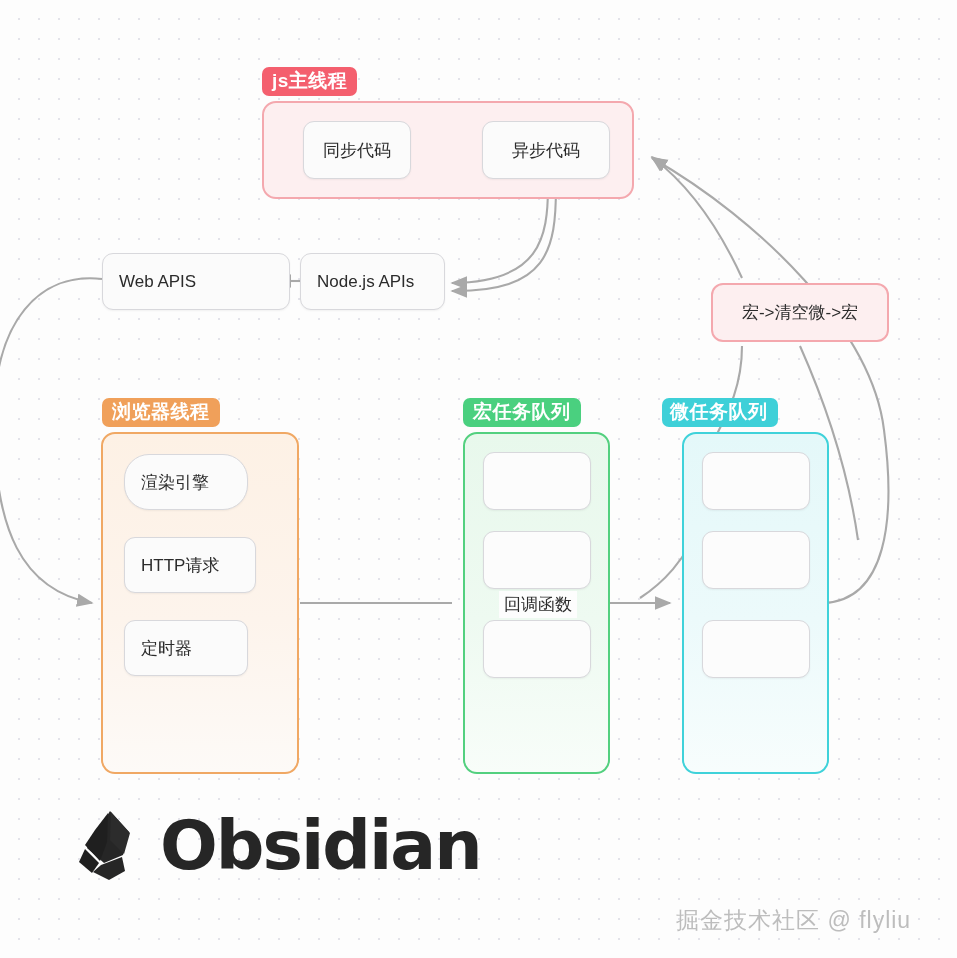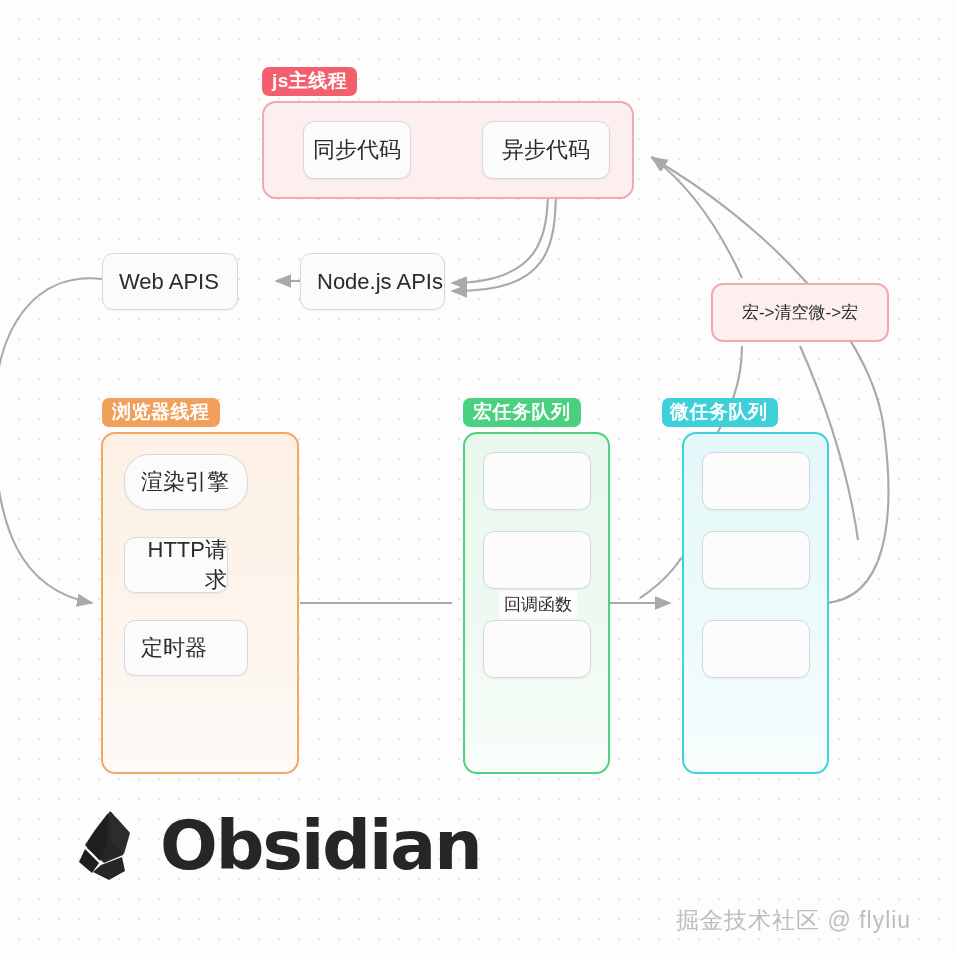--- a/index.html
+++ b/index.html
@@ -63,21 +63,21 @@
     position: absolute;
     box-sizing: border-box;
     background: #fbfbfb;
     border: 1px solid #d8d8dc;
     border-radius: 11px;
     box-shadow: 0 1px 2px rgba(0,0,0,0.05);
     display: flex;
     align-items: center;
     justify-content: center;
     color: #2b2b2b;
-    font-size: 22px;
+    font-size: 17px;
     z-index: 4;
   }
   .node.left-text {
     justify-content: flex-start;
     padding-left: 16px;
   }
   .node.empty { background: #fcfcfc; }
 
   .note {
     position: absolute;
@@ -169,41 +169,41 @@
   </div>
 
   <div class="node" style="left:303px; top:121px; width:108px; height:58px;">
     <span>同步代码</span>
   </div>
 
   <div class="node" style="left:482px; top:121px; width:128px; height:58px;">
     <span>异步代码</span>
   </div>
 
-  <div class="node left-text" style="left:102px; top:253px; width:136px; height:57px;">
+  <div class="node left-text" style="left:102px; top:253px; width:188px; height:57px;">
     <span>Web APIS</span>
   </div>
 
   <div class="node left-text" style="left:300px; top:253px; width:145px; height:57px;">
     <span>Node.js APIs</span>
   </div>
 
   <div class="note" style="left:678px; top:283px; width:178px; height:59px;margin-left:33px;">
     <span>宏-&gt;清空微-&gt;宏</span>
   </div>
 
   <div class="group-label lbl-brow" style="left:102px; top:398px;">浏览器线程</div>
 
   <div class="group grp-brow" style="left:101px; top:432px; width:198px; height:342px;">
   </div>
 
   <div class="node left-text" style="left:124px; top:454px; width:124px; height:56px;border-radius:25px;">
     <span>渲染引擎</span>
   </div>
-  <div class="node left-text" style="left:124px; top:537px; width:104px; height:56px;">
+  <div class="node left-text" style="left:124px; top:537px; width:132px; height:56px;">
     <span>HTTP请求</span>
   </div>
   <div class="node left-text" style="left:124px; top:620px; width:124px; height:56px;">
     <span>定时器</span>
   </div>
 
   <div class="group-label lbl-macro" style="left:463px; top:398px;">宏任务队列</div>
 
   <div class="group grp-macro" style="left:463px; top:432px; width:147px; height:342px;">
   </div>

